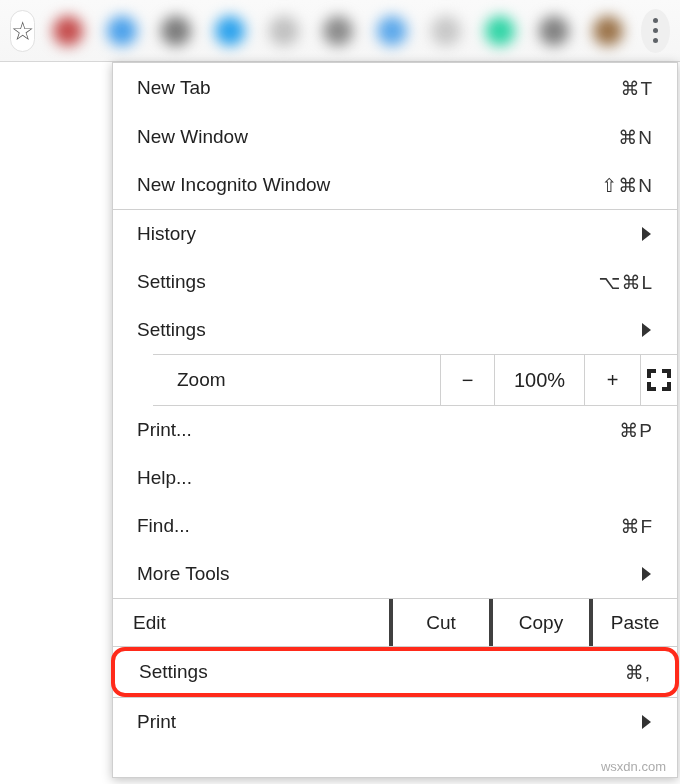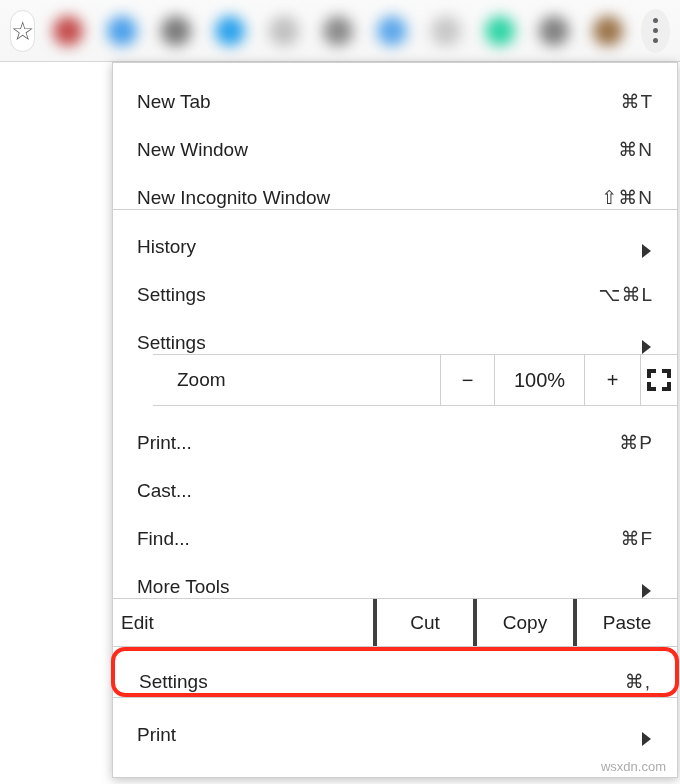--- a/index.html
+++ b/index.html
@@ -55,21 +55,21 @@
       top: 62px;
       left: 112px;
       right: 2px;
       bottom: 6px;
       background: #fff;
       border: 1px solid #cfcfcf;
       box-shadow: 0 2px 10px rgba(0,0,0,0.25);
     }
     .row {
       display: flex;
-      align-items: flex-end;
+      align-items: center;
       padding: 0 24px;
       height: 48px;
       position: relative;
     }
     .label { flex: 1; }
     .shortcut { color: #333; font-size: 19px; letter-spacing: 1px; white-space: nowrap; }
     .tri {
       width: 0; height: 0;
       border-left: 9px solid #333;
       border-top: 7px solid transparent;
@@ -107,28 +107,28 @@
     .tl-h { top:0; left:0; } .tl-v { top:0; left:0; }
     .tr-h { top:0; right:0; } .tr-v { top:0; right:0; }
     .bl-h { bottom:0; left:0; } .bl-v { bottom:0; left:0; }
     .br-h { bottom:0; right:0; } .br-v { bottom:0; right:0; }
 
     .edit-row {
       display:flex; height:49px;
       border-top: 1px solid #d0d0d0;
       border-bottom: 1px solid #d0d0d0;
     }
-    .edit-label { display:flex; align-items:center; padding-left:8px; flex:1; }
+    .edit-label { display:flex; align-items:center; padding-left:20px; flex:1; }
     .edit-cell {
       border-left:4px solid #404040;
       display:flex; align-items:center; justify-content:center;
       width: 100px;
       font-size: 19px;
     }
-    .edit-cell.paste { width: 104px; }
+    .edit-cell.paste { width: 88px; }
 
     .highlight {
       border: 4px solid #ff2a1a;
       border-radius: 14px;
       margin: 0 -2px;
     }
 
     .watermark {
       position: absolute;
       bottom: 10px; right: 14px;
@@ -212,21 +212,21 @@
           <span class="v br-v"></span>
       </div>
     </div>
   </div>
 
   <div class="row">
     <span class="label">Print...</span>
     <span class="shortcut">⌘P</span>
   </div>
   <div class="row">
-    <span class="label">Cast...</span>
+    <span class="label">Help...</span>
   </div>
   <div class="row">
     <span class="label">Find...</span>
     <span class="shortcut">⌘F</span>
   </div>
   <div class="row">
     <span class="label">More Tools</span>
     <span class="tri"></span>
   </div>
 

